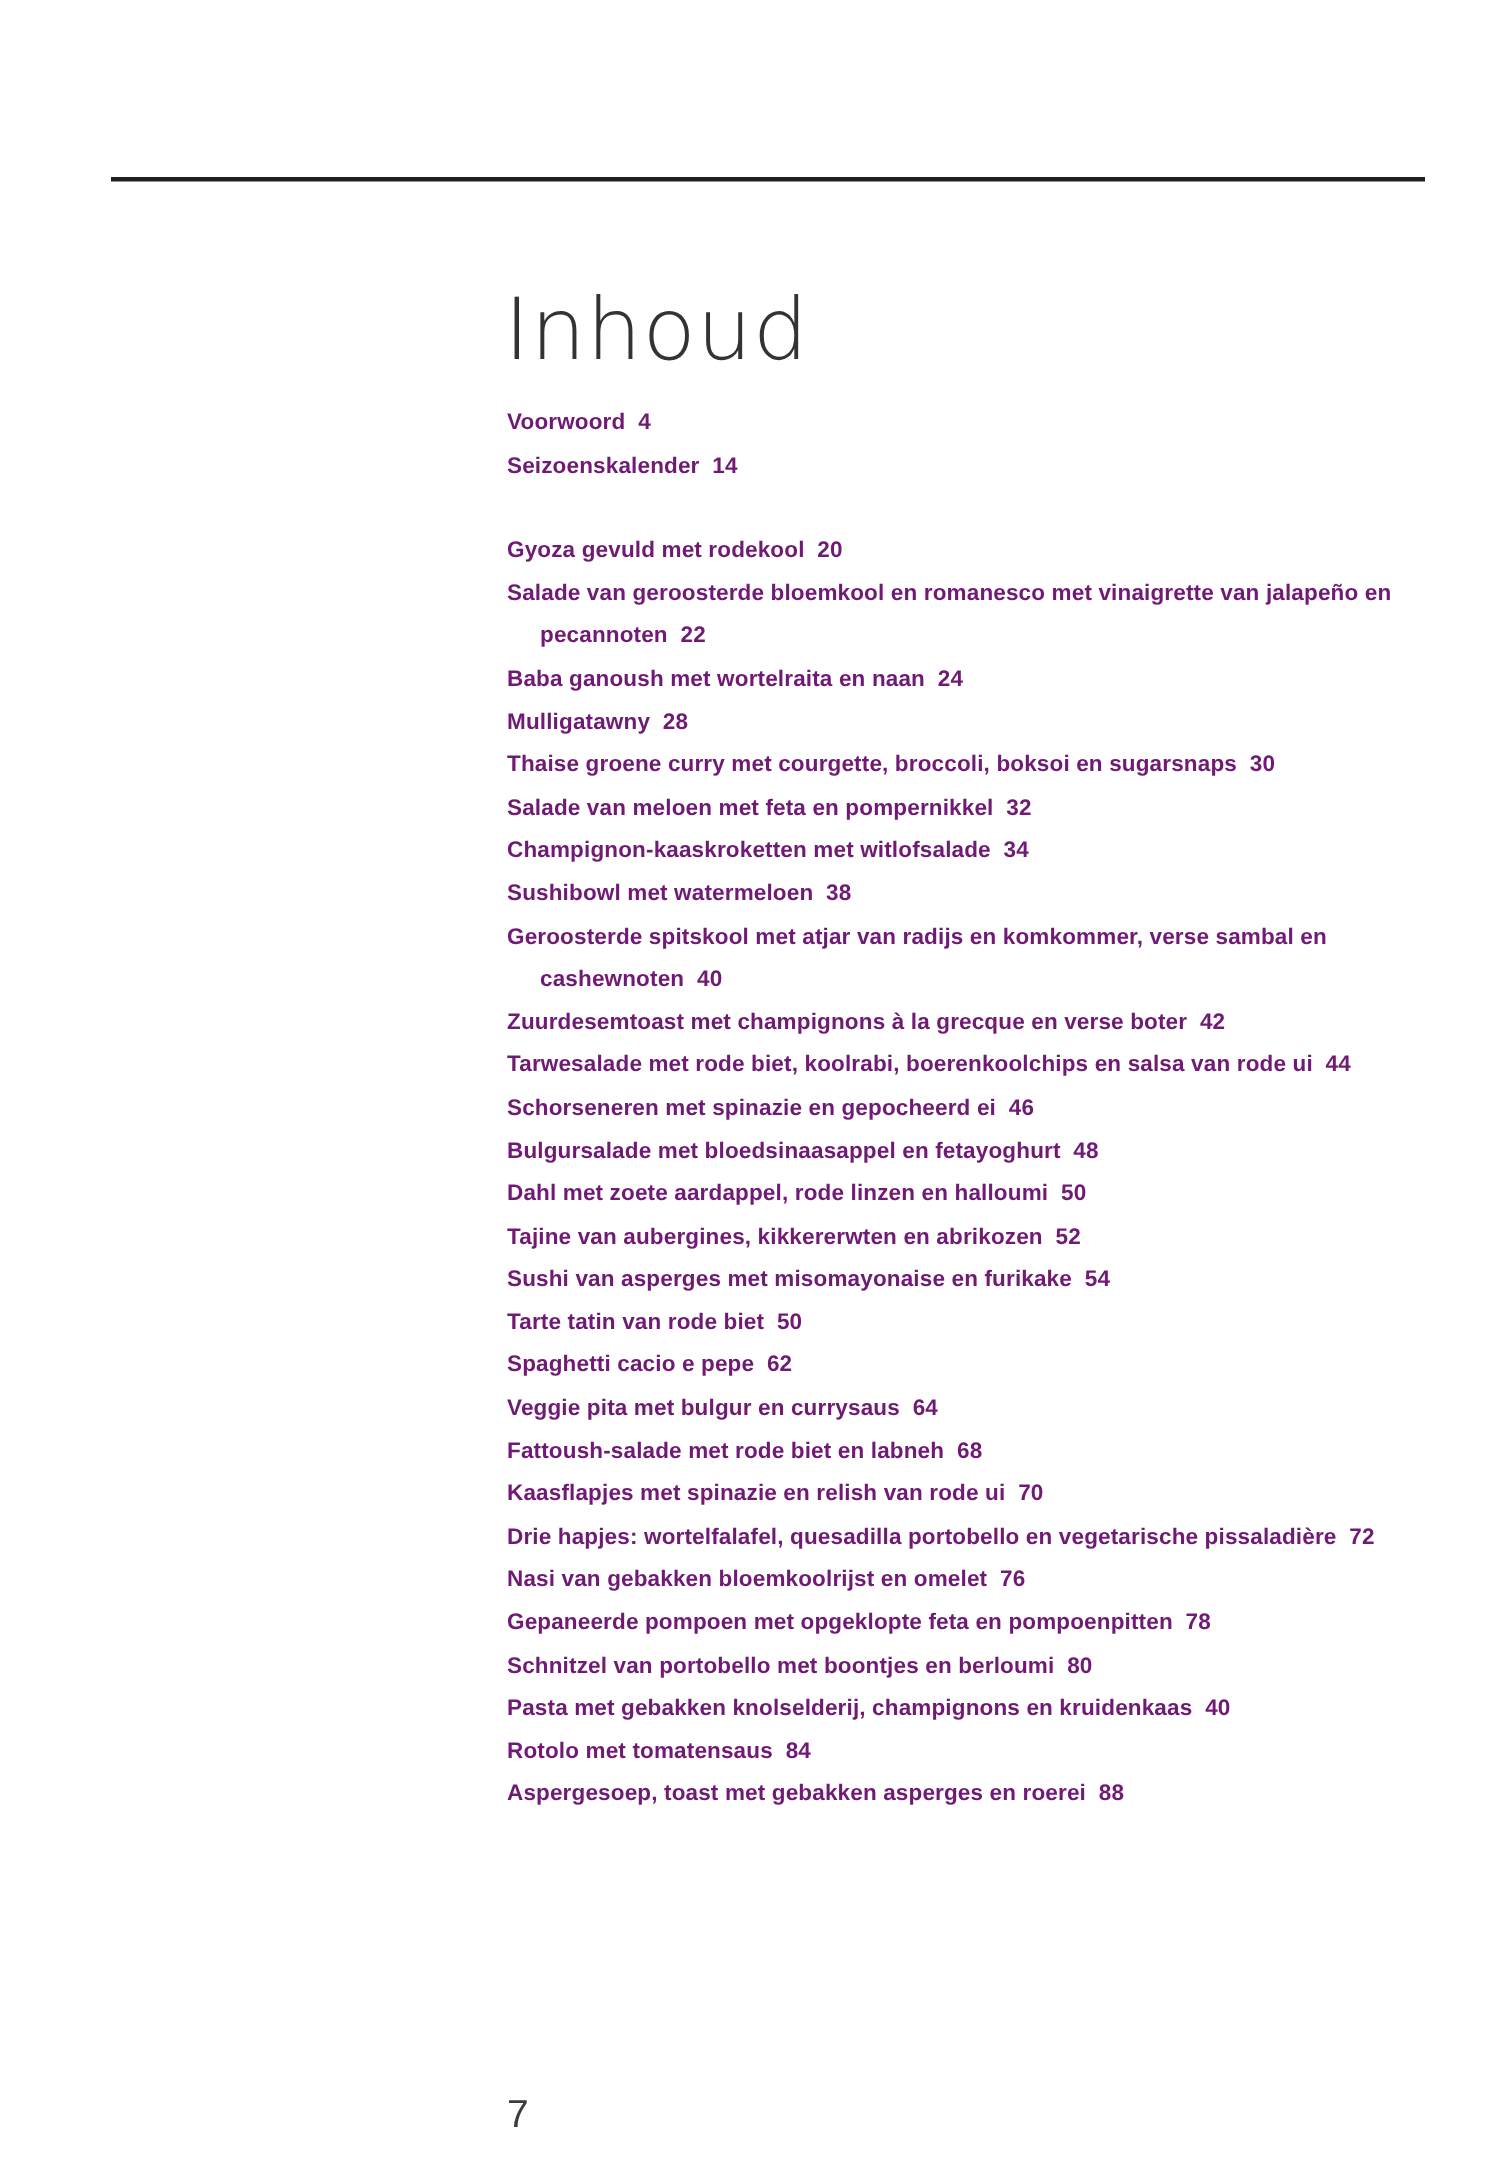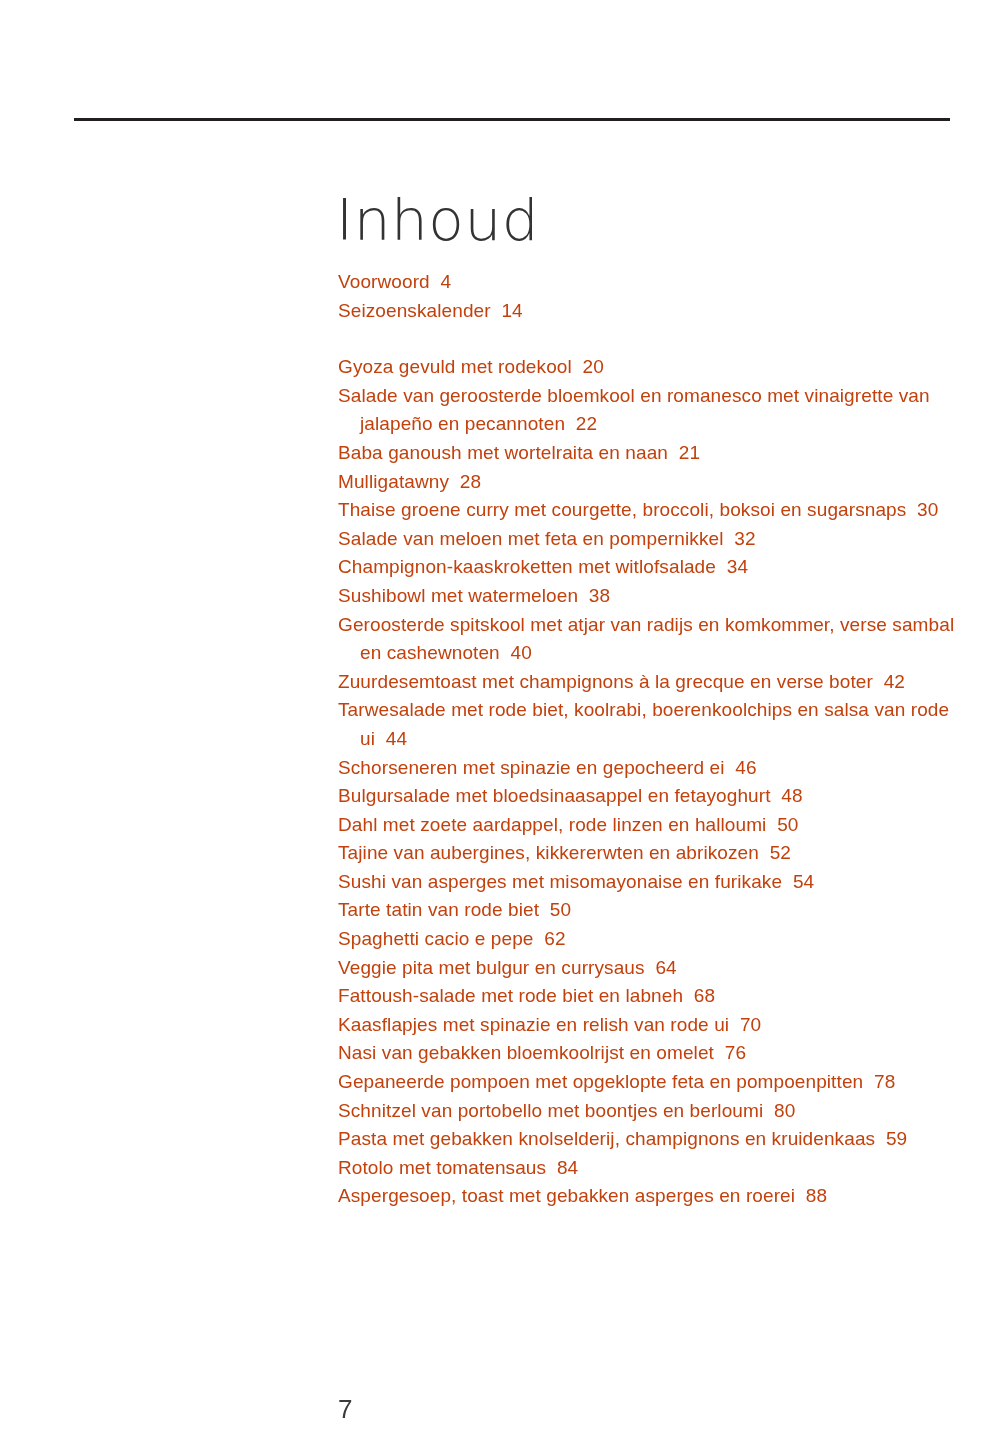--- a/index.html
+++ b/index.html
@@ -61,24 +61,24 @@
 
   .toc-group {
     margin: 0;
     padding: 0;
   }
   .toc-group + .toc-group {
     margin-top: 28px;
   }
 
   .toc-entry {
-    font-size: 19px;
+    font-size: 15px;
     line-height: 28.6px;
-    font-weight: 400;
-    color: #c2410c;
+    font-weight: 700;
+    color: #701a75;
     letter-spacing: 0.1px;
     padding-left: 22px;
     text-indent: -22px;
     white-space: pre-wrap;
   }
 
   
   .folio {
     position: absolute;
     left: 338px;
@@ -100,43 +100,44 @@
 
   <div class="toc-body">
 
   <div class="toc-group">
         <div class="toc-entry">Voorwoord  4</div>
         <div class="toc-entry">Seizoenskalender  14</div>
       </div>
       <div class="toc-group">
         <div class="toc-entry">Gyoza gevuld met rodekool  20</div>
         <div class="toc-entry">Salade van geroosterde bloemkool en romanesco met vinaigrette van jalapeño en pecannoten  22</div>
-        <div class="toc-entry">Baba ganoush met wortelraita en naan  21</div>
+        <div class="toc-entry">Baba ganoush met wortelraita en naan  24</div>
         <div class="toc-entry">Mulligatawny  28</div>
         <div class="toc-entry">Thaise groene curry met courgette, broccoli, boksoi en sugarsnaps  30</div>
         <div class="toc-entry">Salade van meloen met feta en pompernikkel  32</div>
         <div class="toc-entry">Champignon-kaaskroketten met witlofsalade  34</div>
         <div class="toc-entry">Sushibowl met watermeloen  38</div>
         <div class="toc-entry">Geroosterde spitskool met atjar van radijs en komkommer, verse sambal en cashewnoten  40</div>
         <div class="toc-entry">Zuurdesemtoast met champignons à la grecque en verse boter  42</div>
         <div class="toc-entry">Tarwesalade met rode biet, koolrabi, boerenkoolchips en salsa van rode ui  44</div>
         <div class="toc-entry">Schorseneren met spinazie en gepocheerd ei  46</div>
         <div class="toc-entry">Bulgursalade met bloedsinaasappel en fetayoghurt  48</div>
         <div class="toc-entry">Dahl met zoete aardappel, rode linzen en halloumi  50</div>
         <div class="toc-entry">Tajine van aubergines, kikkererwten en abrikozen  52</div>
         <div class="toc-entry">Sushi van asperges met misomayonaise en furikake  54</div>
         <div class="toc-entry">Tarte tatin van rode biet  50</div>
         <div class="toc-entry">Spaghetti cacio e pepe  62</div>
         <div class="toc-entry">Veggie pita met bulgur en currysaus  64</div>
         <div class="toc-entry">Fattoush-salade met rode biet en labneh  68</div>
         <div class="toc-entry">Kaasflapjes met spinazie en relish van rode ui  70</div>
+        <div class="toc-entry">Drie hapjes: wortelfalafel, quesadilla portobello en vegetarische pissaladière  72</div>
         <div class="toc-entry">Nasi van gebakken bloemkoolrijst en omelet  76</div>
         <div class="toc-entry">Gepaneerde pompoen met opgeklopte feta en pompoenpitten  78</div>
         <div class="toc-entry">Schnitzel van portobello met boontjes en berloumi  80</div>
-        <div class="toc-entry">Pasta met gebakken knolselderij, champignons en kruidenkaas  59</div>
+        <div class="toc-entry">Pasta met gebakken knolselderij, champignons en kruidenkaas  40</div>
         <div class="toc-entry">Rotolo met tomatensaus  84</div>
         <div class="toc-entry">Aspergesoep, toast met gebakken asperges en roerei  88</div>
       </div>
     </div>
 
   <div class="folio">7</div>
 
 </div>
 
 </body></html>

